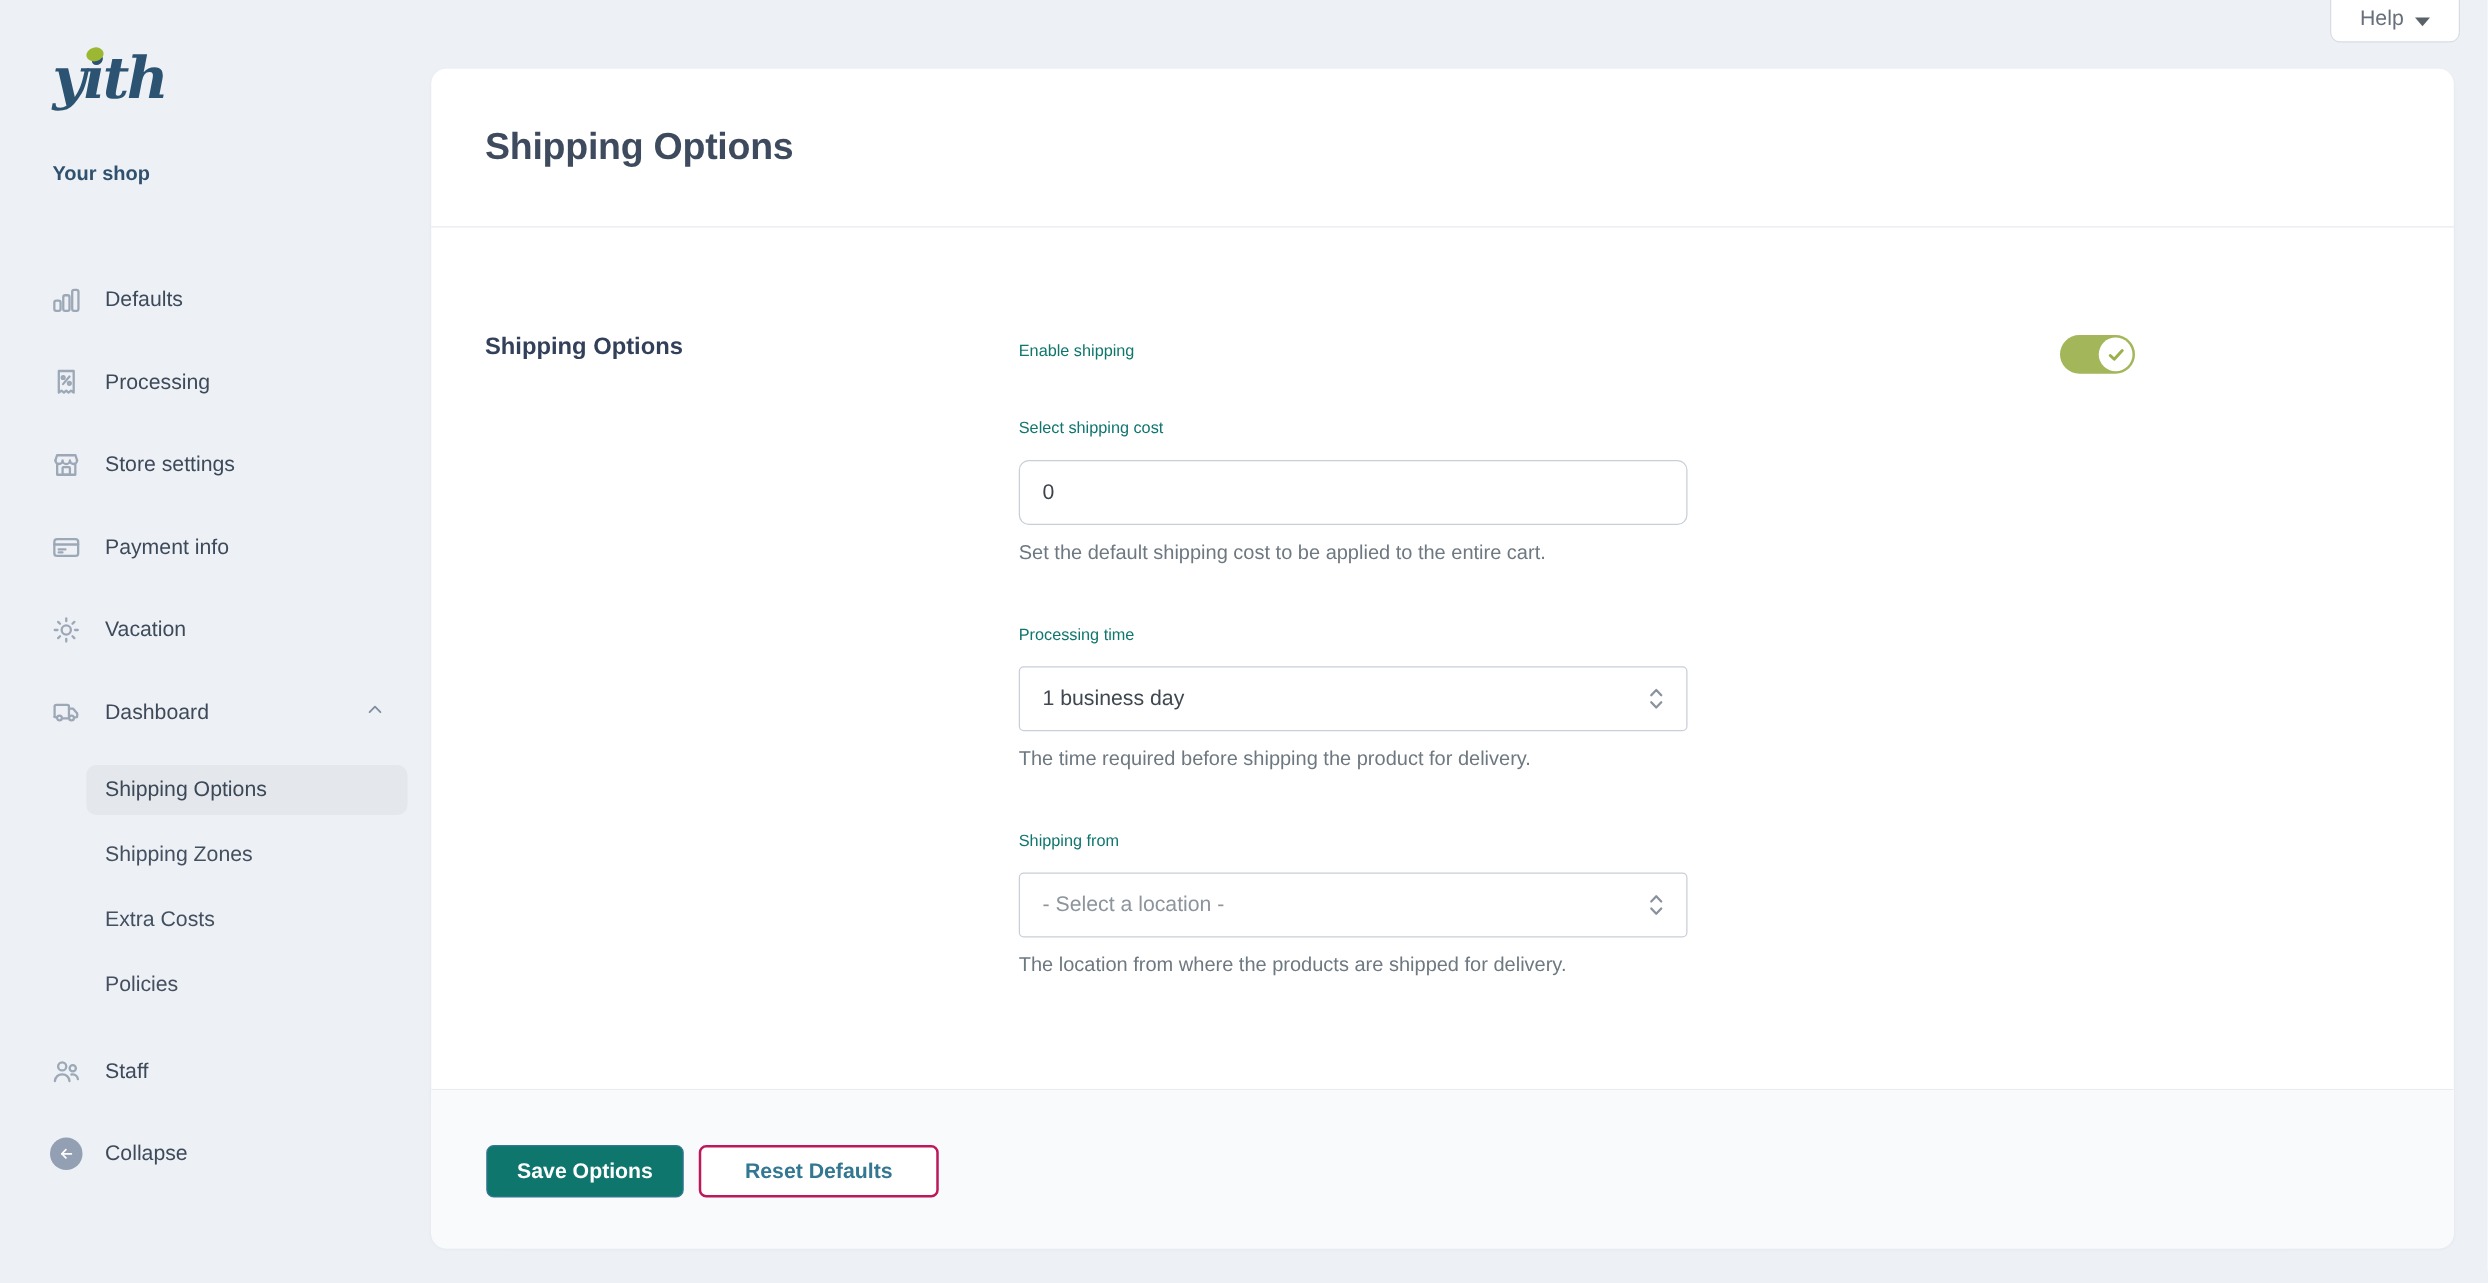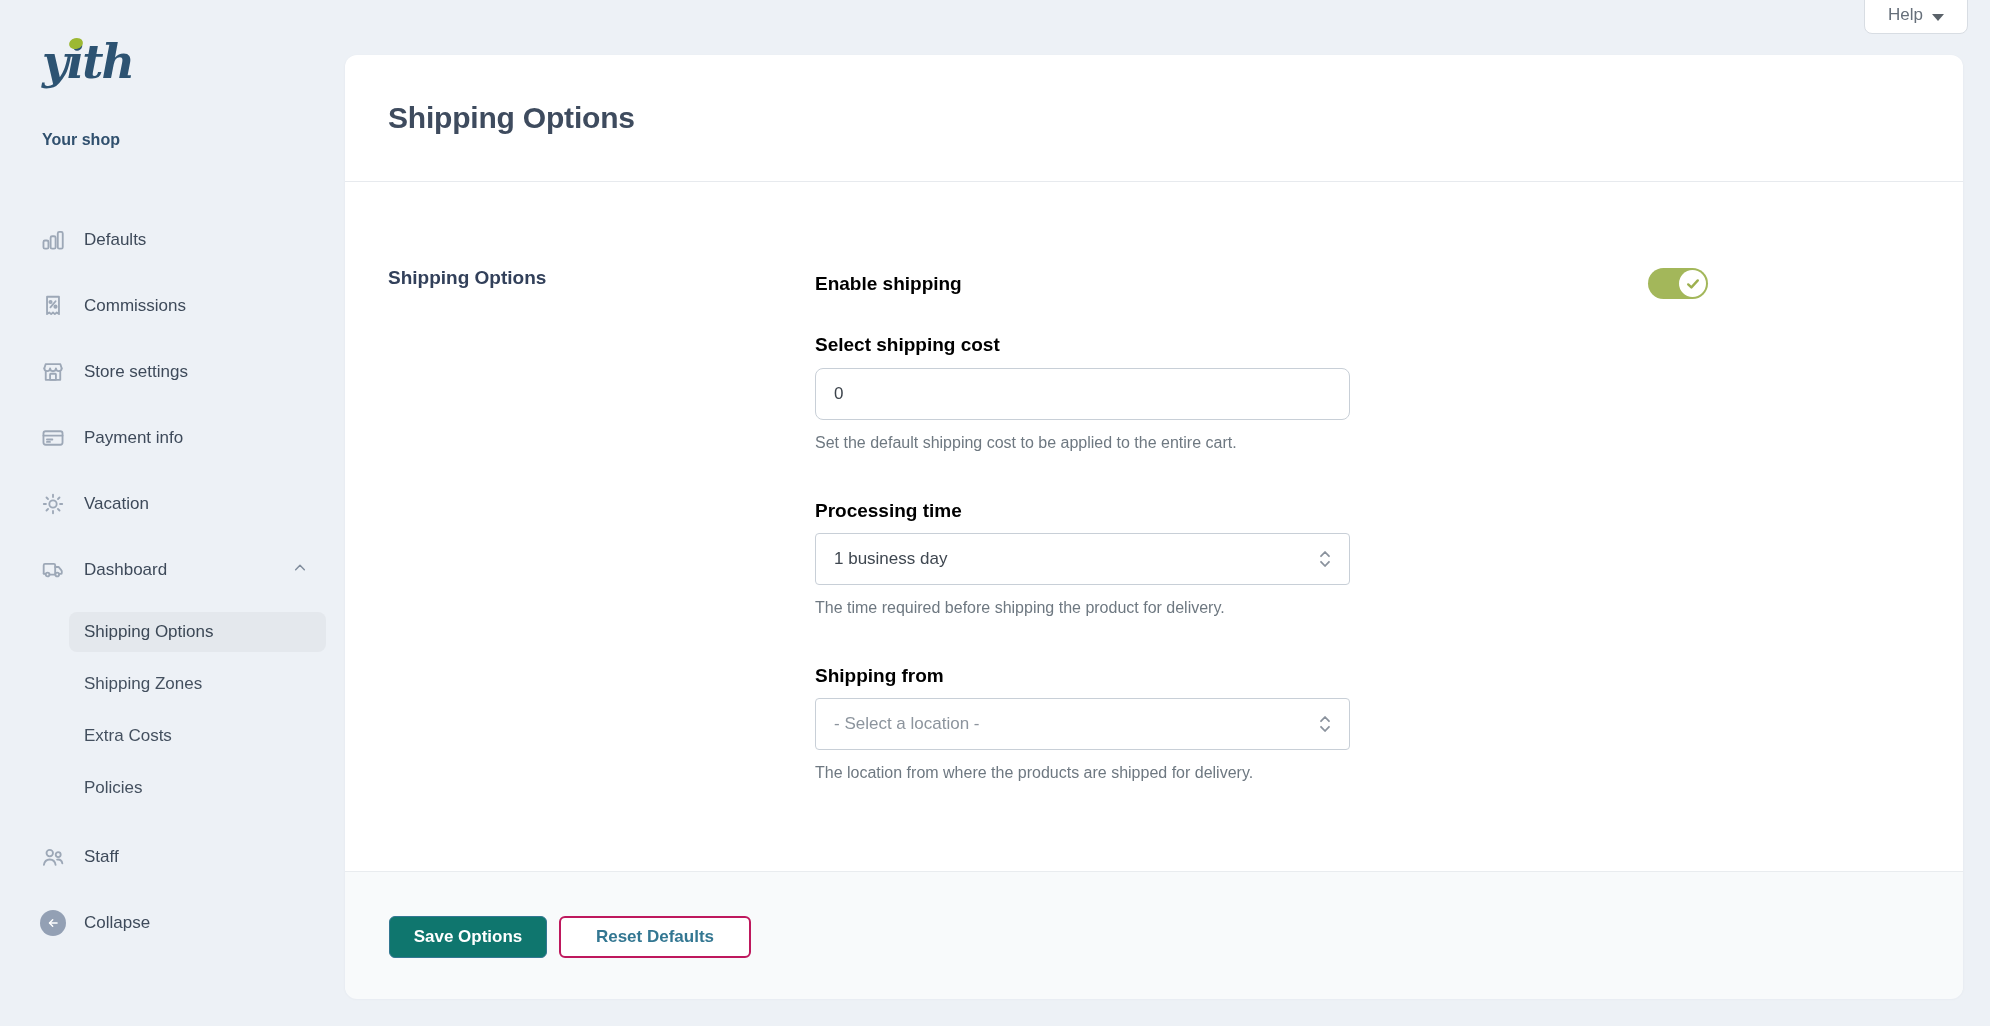--- a/index.html
+++ b/index.html
@@ -64,21 +64,21 @@
   }
   .panel-header{
     position:absolute;left:0;top:0;right:0;height:127px;
     border-bottom:1px solid #e7eaee;display:flex;align-items:center;
     padding-left:43px;box-sizing:border-box;
   }
   .page-title{font-size:30px;font-weight:700;color:#3e4b5e;letter-spacing:-.2px;}
 
   .section-title{position:absolute;left:43px;top:212px;font-size:19px;font-weight:700;color:#32405a;}
 
-  .fld-label{position:absolute;left:470px;font-size:19px;font-weight:700;color:#000000;}
+  .fld-label{position:absolute;left:470px;font-size:13px;font-weight:400;color:#0f766e;}
   .fld-help{position:absolute;left:470px;font-size:16px;color:#6e7881;}
 
   .text-input{
     position:absolute;left:470px;width:535px;height:52px;box-sizing:border-box;
     border:1px solid #c8cfd7;border-radius:8px;padding:0 18px;
     font-family:"Liberation Sans",sans-serif;font-size:17px;color:#3c434b;background:#fff;outline:none;
   }
   .fake-select{
     position:absolute;left:470px;width:535px;height:52px;box-sizing:border-box;
     border:1px solid #c8cfd7;border-radius:4px;background:#fff;cursor:pointer;
@@ -145,21 +145,21 @@
 
     <div class="nav-item" style="top:290px">
       <span class="nav-icon">
         <svg viewBox="0 0 24 24">
             <path d="M6.5 3.5h11v16l-2-1.5-1.8 1.5-1.7-1.5-1.7 1.5-1.8-1.5-2 1.5z"></path>
             <line x1="9.6" y1="13.2" x2="14.4" y2="7.6"></line>
             <circle cx="9.7" cy="8.3" r="1.05"></circle>
             <circle cx="14.3" cy="12.6" r="1.05"></circle>
           </svg>
       </span>
-      <span class="label">Commissions</span>
+      <span class="label">Processing</span>
     </div>
 
     <div class="nav-item" style="top:356px">
       <span class="nav-icon">
         <svg viewBox="0 0 24 24">
             <path d="M4 8.6 5.2 4.8h13.6L20 8.6"></path>
             <path d="M4 8.6a2.65 2.65 0 0 0 5.3 0 2.7 2.7 0 0 0 5.4 0 2.65 2.65 0 0 0 5.3 0"></path>
             <path d="M5.3 11.6v7.6h13.4v-7.6"></path>
             <rect x="9.3" y="13.6" width="5.4" height="5.6" rx=".6"></rect>
           </svg>

